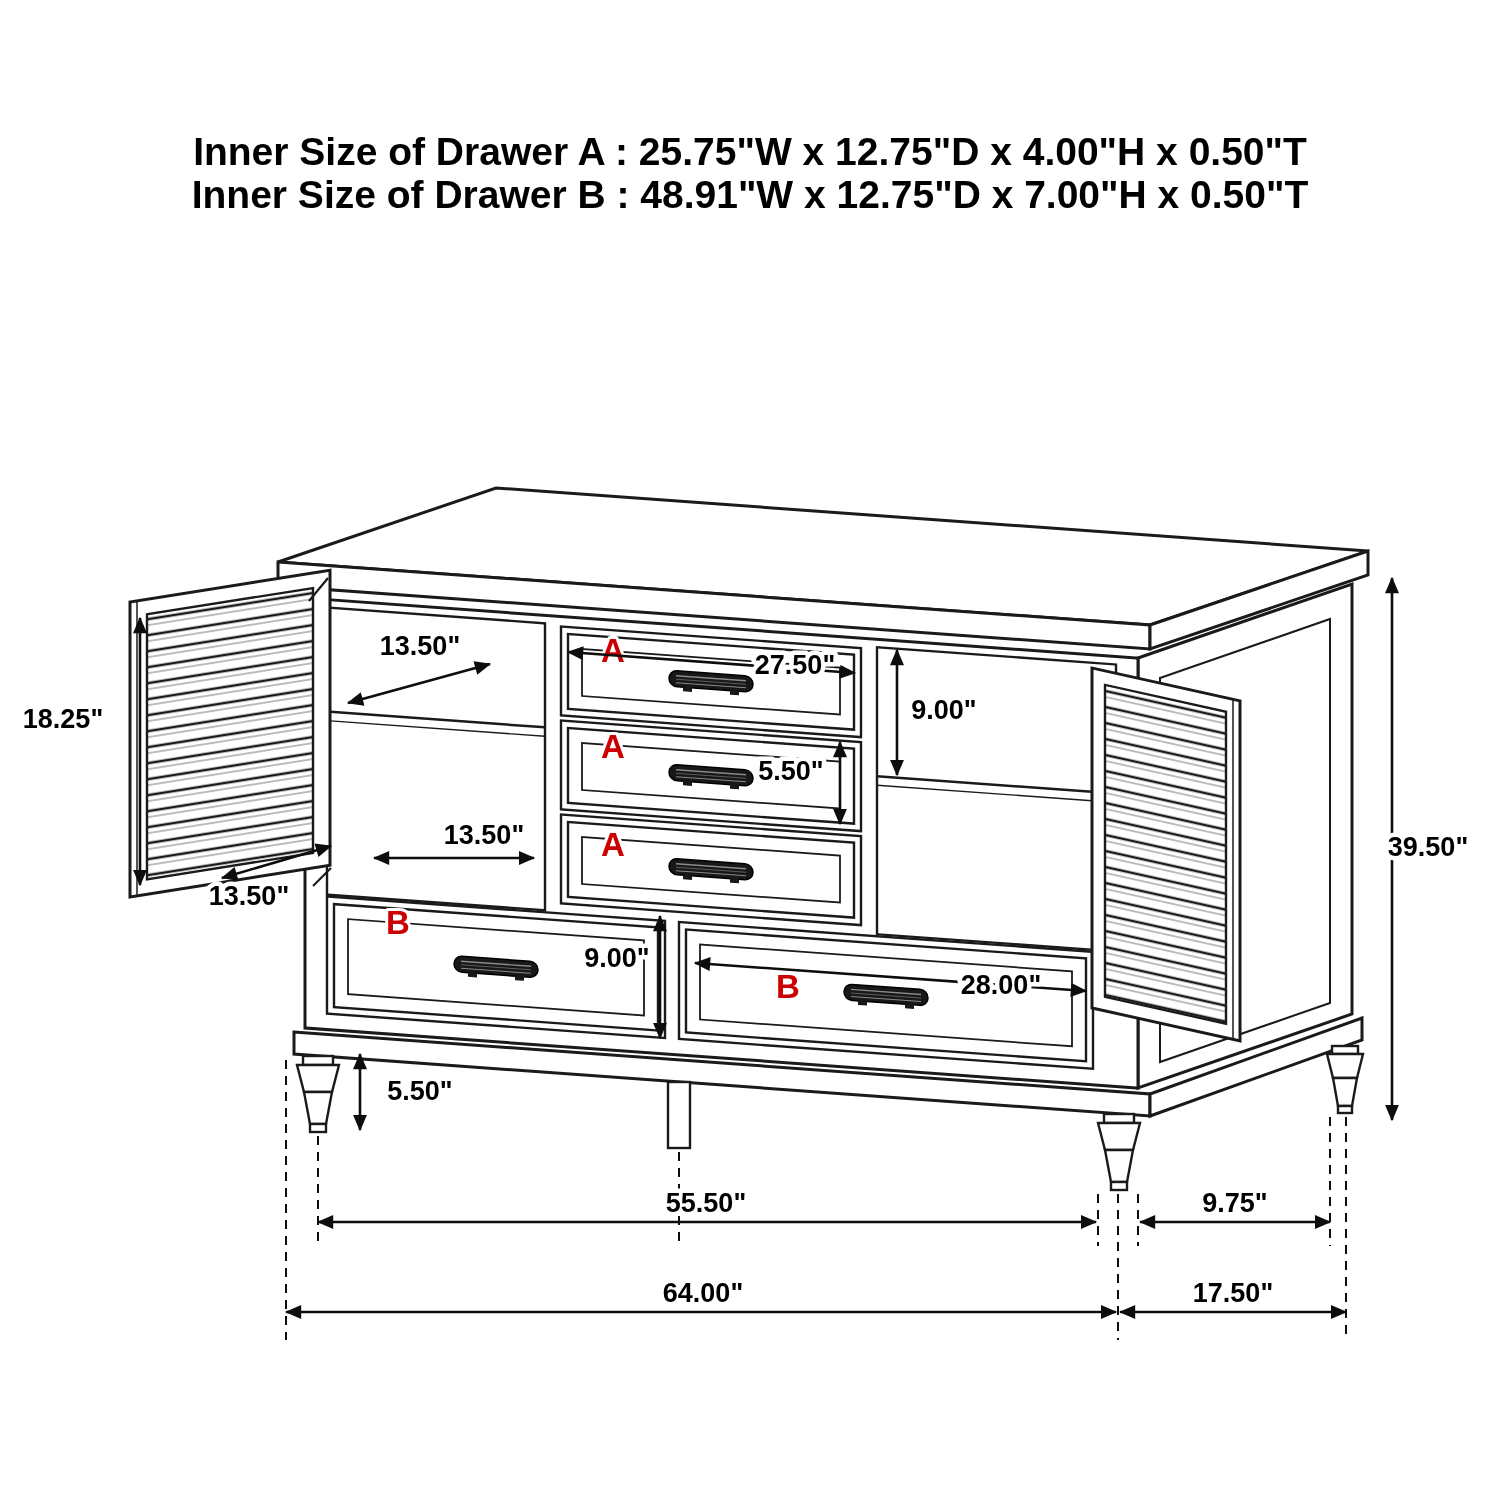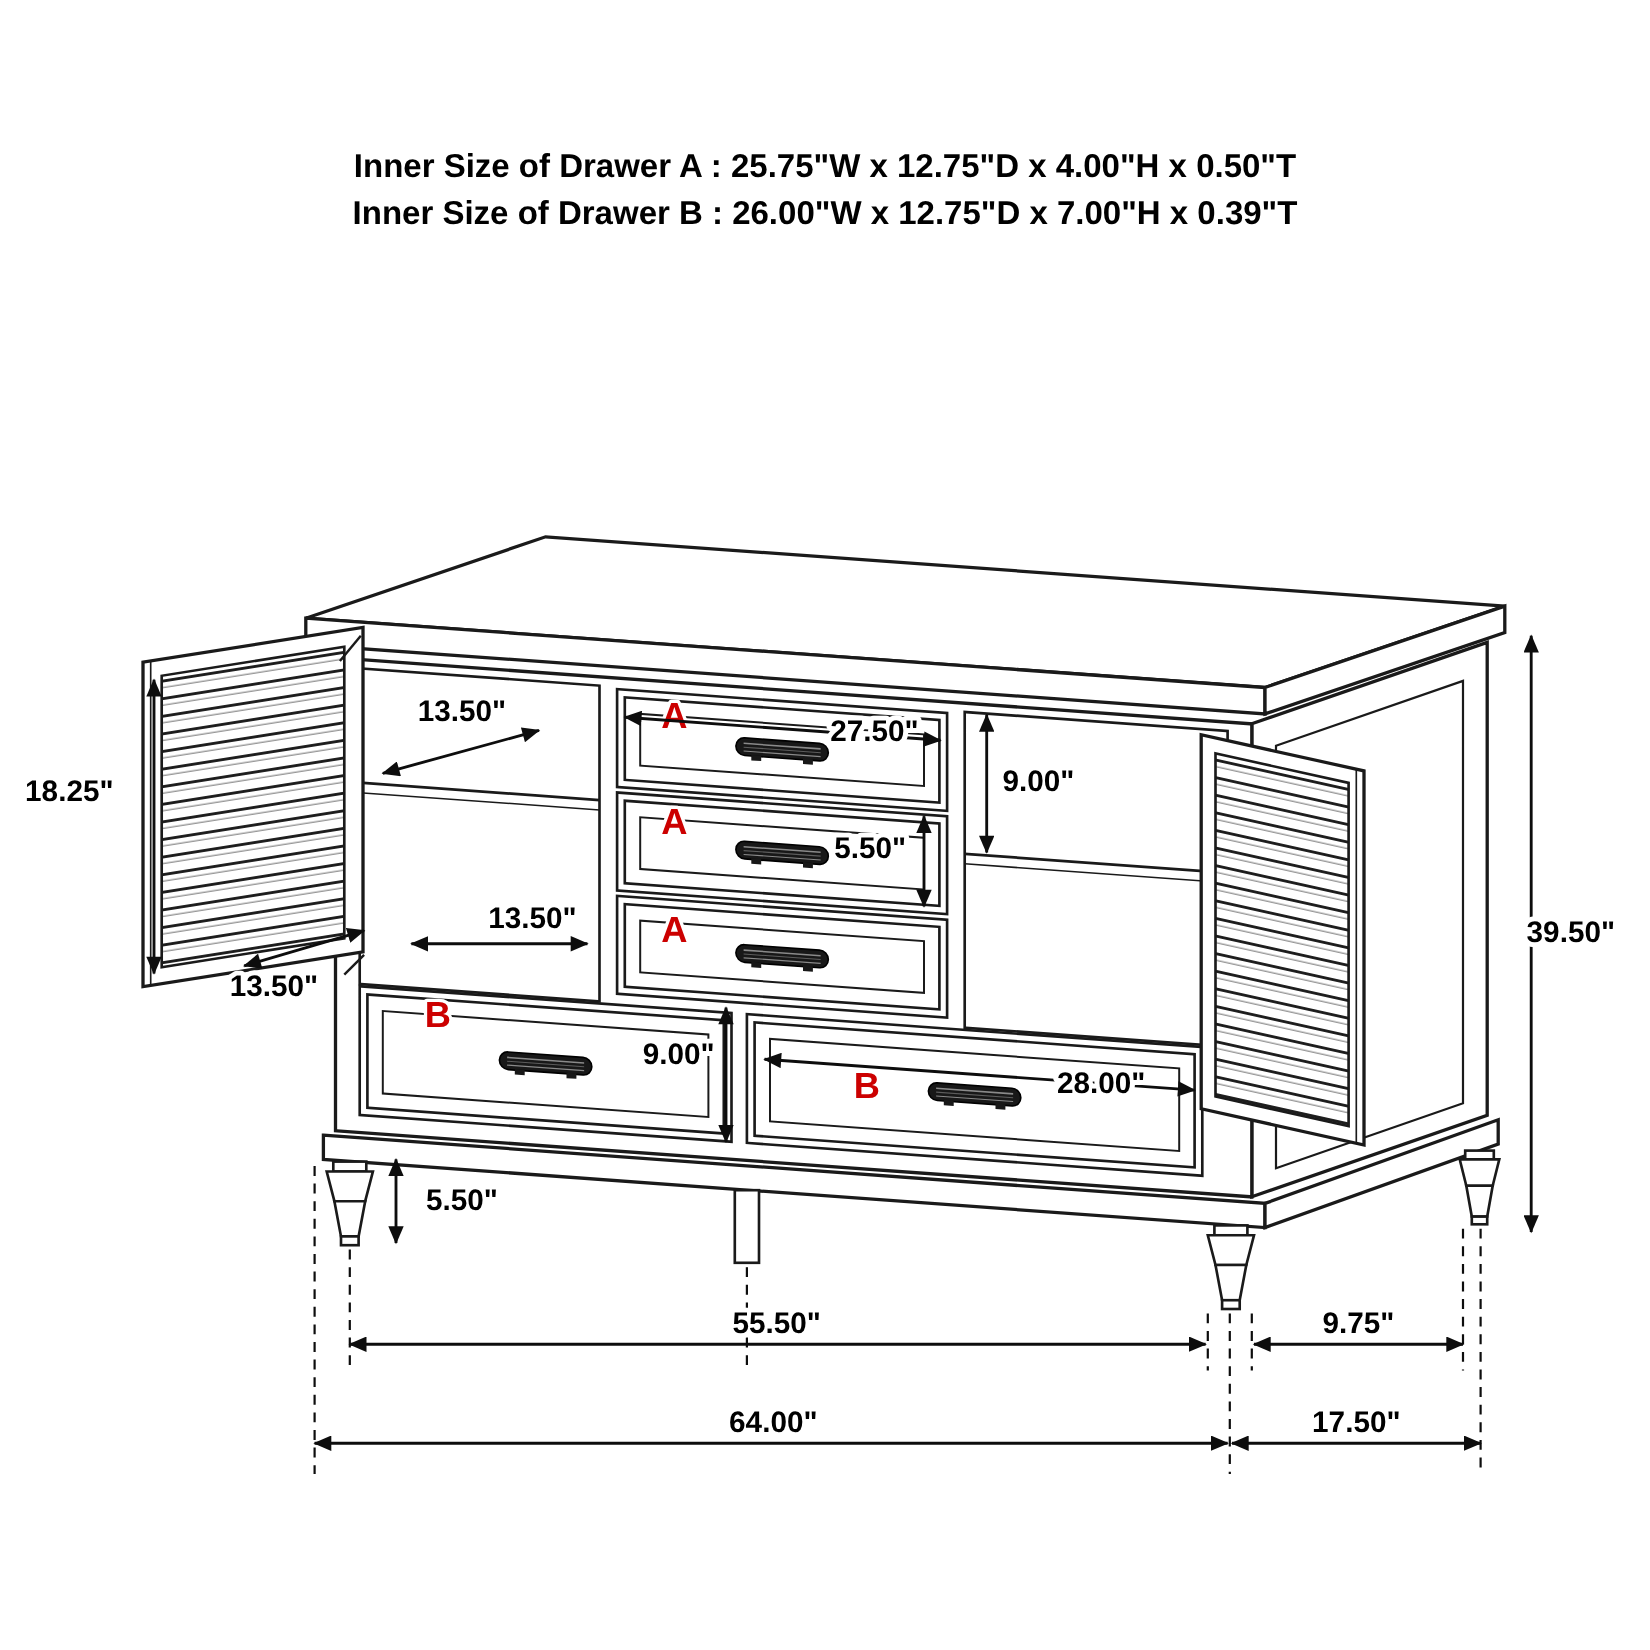--- a/index.html
+++ b/index.html
@@ -8,21 +8,21 @@
     --letter:#cc0000;
     --bg:#ffffff;
   }
   html,body{margin:0;padding:0;background:var(--bg);}
   .canvas{
     position:relative;width:1500px;height:1500px;background:var(--bg);
     font-family:"Liberation Sans",sans-serif;overflow:hidden;
   }
   .title-block{
     position:absolute;top:130px;left:0;width:100%;
-    text-align:center;font-weight:bold;font-size:30px;line-height:43px;color:#000;
+    text-align:center;font-weight:bold;font-size:39px;line-height:43px;color:#000;
   }
   svg.drawing{position:absolute;left:0;top:0;}
   .outline{fill:#ffffff;stroke:var(--line);stroke-width:3;stroke-linejoin:miter;}
   .inner{fill:#ffffff;stroke:var(--line);stroke-width:2.4;}
   .panel{fill:none;stroke:var(--line);stroke-width:2;}
   .bevel{fill:none;stroke:var(--line);stroke-width:1.8;}
   .thin{fill:none;stroke:var(--line);stroke-width:1.5;}
   .shelf{stroke:var(--line);stroke-width:2.5;}
   .shelf2{stroke:var(--line);stroke-width:1.4;}
   .hinge{stroke:var(--line);stroke-width:2.2;}
@@ -39,21 +39,21 @@
     stroke-linejoin:round;text-anchor:middle;
   }
 </style>
 </head>
 <body>
 
 <div class="canvas">
 
   <div class="title-block">
     <div>Inner Size of Drawer A : 25.75"W x 12.75"D x 4.00"H x 0.50"T</div>
-    <div>Inner Size of Drawer B : 26.00"W x 12.75"D x 7.00"H x 0.39"T</div>
+    <div>Inner Size of Drawer B : 48.91"W x 12.75"D x 7.00"H x 0.50"T</div>
   </div>
 
   <svg class="drawing" width="1500" height="1500" viewBox="0 0 1500 1500">
 
     <defs>
       <marker id="ah" viewBox="0 0 14 12" markerWidth="17" markerHeight="14" refX="13" refY="6" orient="auto-start-reverse" markerUnits="userSpaceOnUse">
         <path d="M0,0 L14,6 L0,12 Z" fill="#0d0d0d"></path>
       </marker>
 
       <pattern id="louver" patternUnits="userSpaceOnUse" width="24" height="16">

